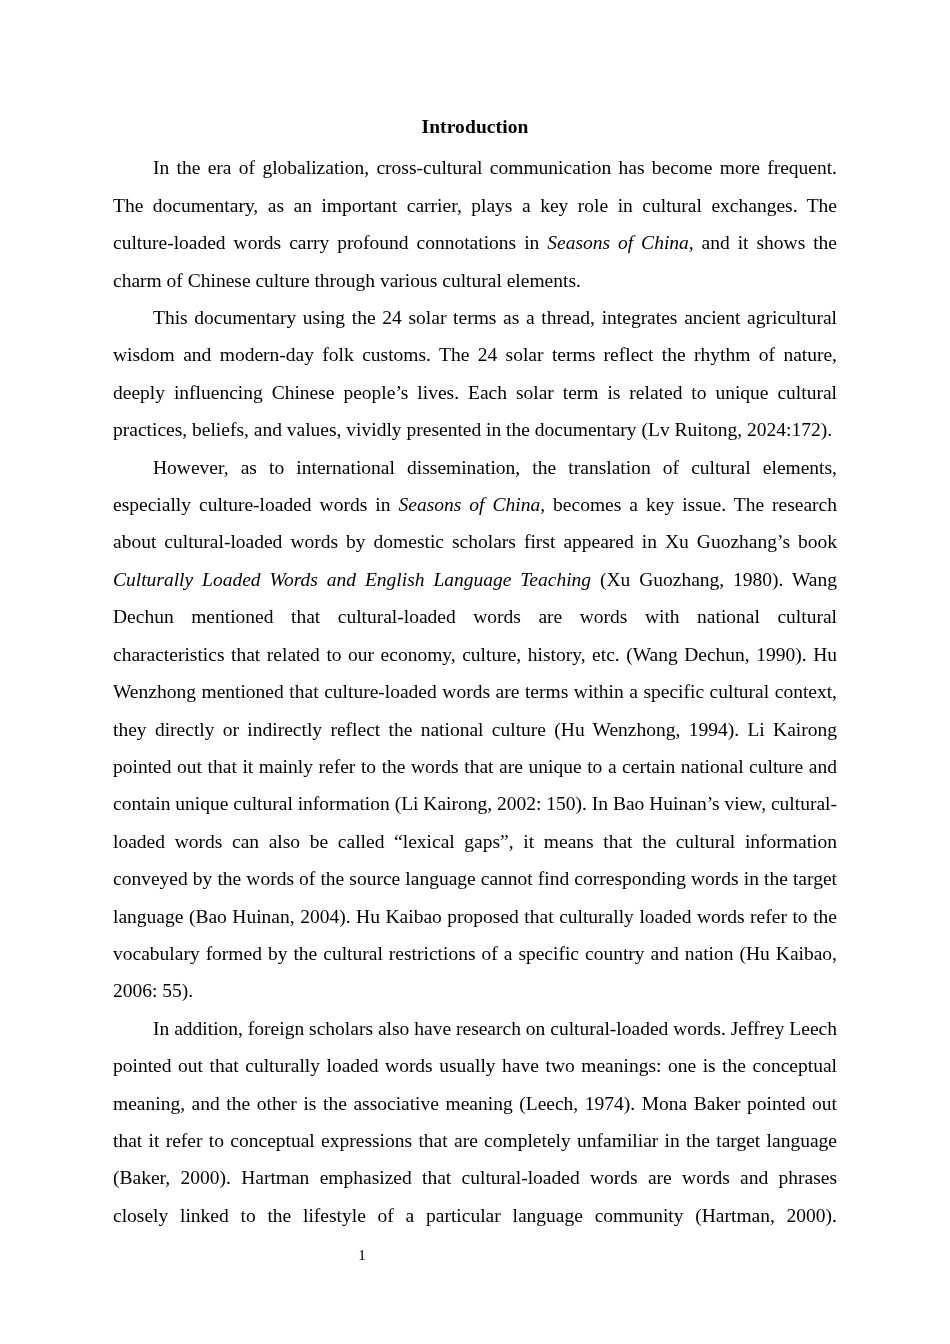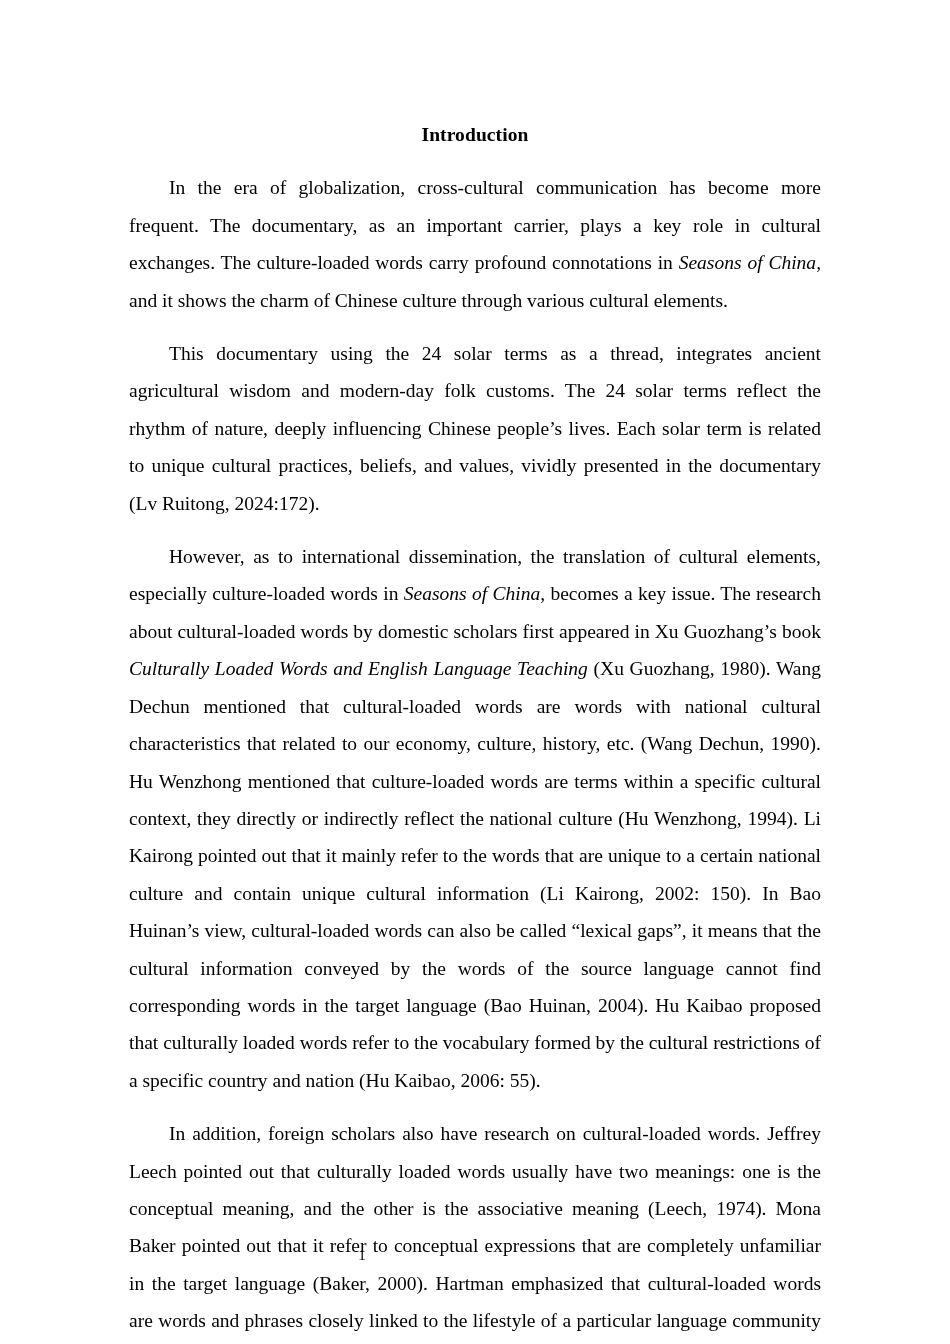--- a/index.html
+++ b/index.html
@@ -20,25 +20,25 @@
     position: absolute;
     left: 113px;
     top: 104px;
     width: 724px;
   }
   .doc-heading {
     font-size: 19.5px;
     font-weight: bold;
     text-align: center;
     line-height: 37.4px;
-    margin: 12px;
+    margin: 4px;
     letter-spacing: 0.1px;
   }
   p.para {
-    margin: 16px;
+    margin: 0;
     font-size: 19.5px;
     line-height: 37.4px;
     text-align: justify;
     text-justify: inter-word;
     text-indent: 40px;
     hyphens: none;
     -webkit-hyphens: none;
   }
   p.para:last-of-type {
     text-align-last: justify;

